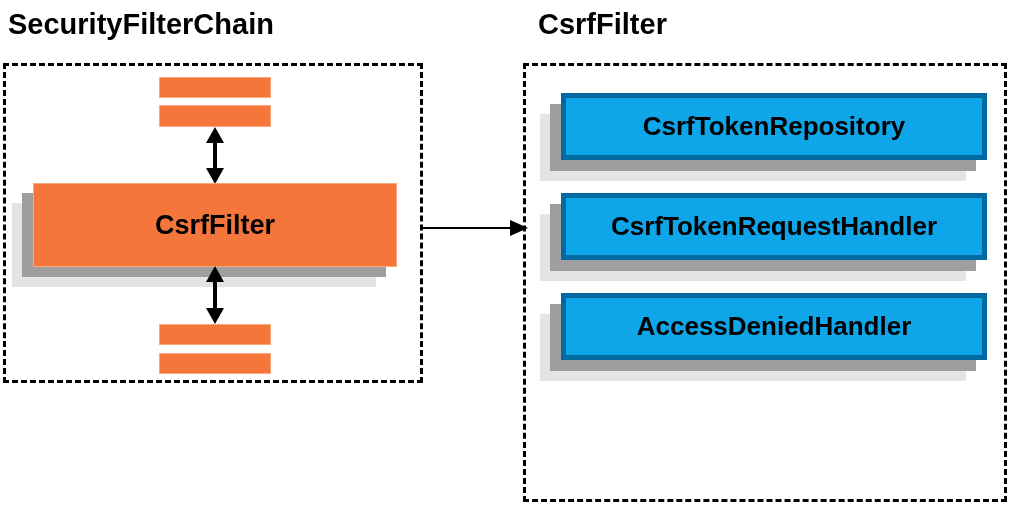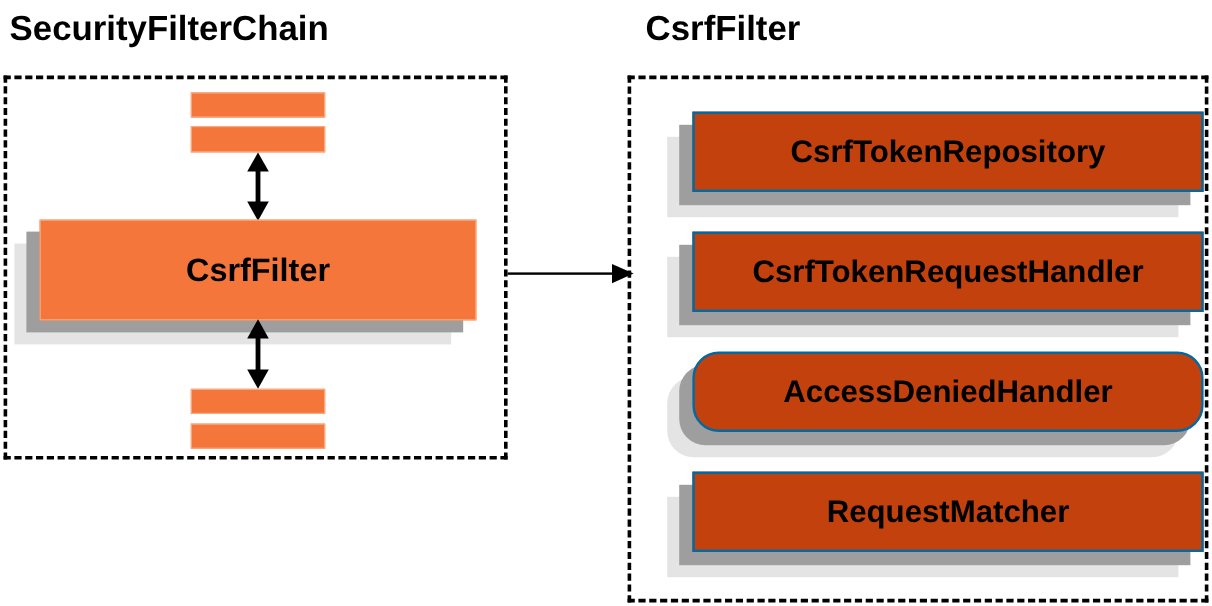--- a/index.html
+++ b/index.html
@@ -56,37 +56,37 @@
     display: flex;
     align-items: center;
     justify-content: center;
     font-size: 27px;
     font-weight: bold;
     color: #000000;
   }
 
   .blue-box {
     position: absolute;
-    left: 577px;
+    left: 561px;
     width: 426px;
     height: 67px;
-    background: #c2410c;
-    border: 2px solid #0369a1;
+    background: #0ea5e9;
+    border: 5px solid #0369a1;
     box-sizing: border-box;
     box-shadow: -11px 11px 0 #9E9E9E, -21px 21px 0 #E4E4E4;
     display: flex;
     align-items: center;
     justify-content: center;
     font-size: 26px;
     font-weight: bold;
     color: #000000;
   }
   .blue-1 { top: 93px;  }
   .blue-2 { top: 193px; text-align: right; }
-  .blue-3 { top: 293px; border-radius: 22px; }
+  .blue-3 { top: 293px; }
   .blue-4 { top: 393px; }
 
   
   .varrow { position: absolute; left: 206px; width: 18px; }
   .varrow-1 { top: 127px; height: 57px; }
   .varrow-2 { top: 266px; height: 58px; }
   .varrow .head-up {
     position: absolute; top: 0; left: 0;
     width: 0; height: 0;
     border-left: 9px solid transparent;
@@ -156,15 +156,14 @@
 
   <div class="harrow-shaft"></div>
   <div class="harrow-head"></div>
 
   <div class="blue-box blue-1">CsrfTokenRepository</div>
 
   <div class="blue-box blue-2">CsrfTokenRequestHandler</div>
 
   <div class="blue-box blue-3">AccessDeniedHandler</div>
 
-  <div class="blue-box blue-4">RequestMatcher</div>
 
 </div>
 
 </body></html>

